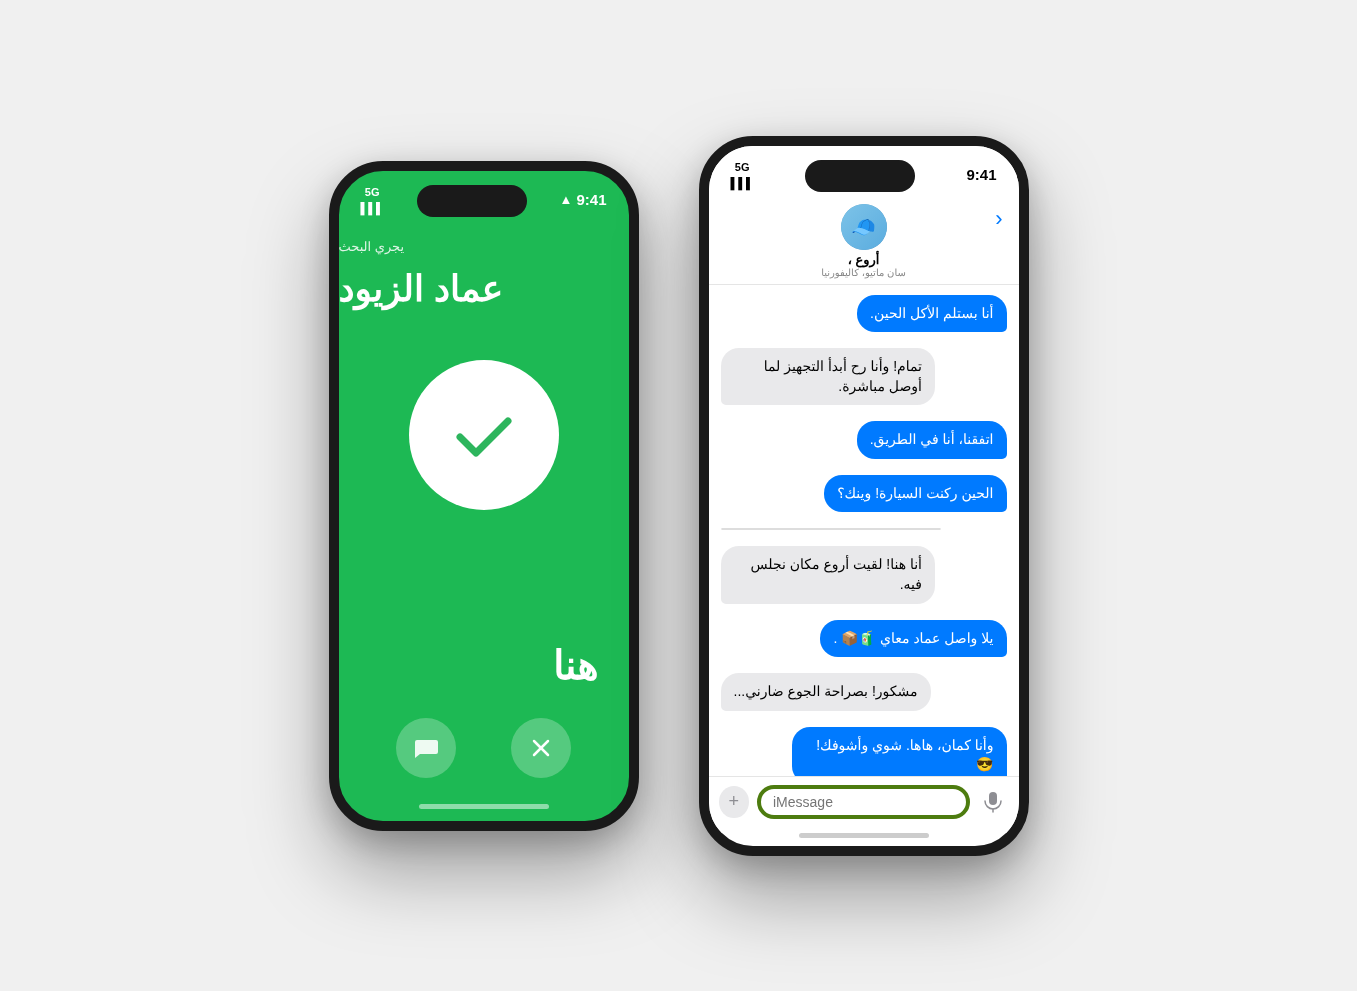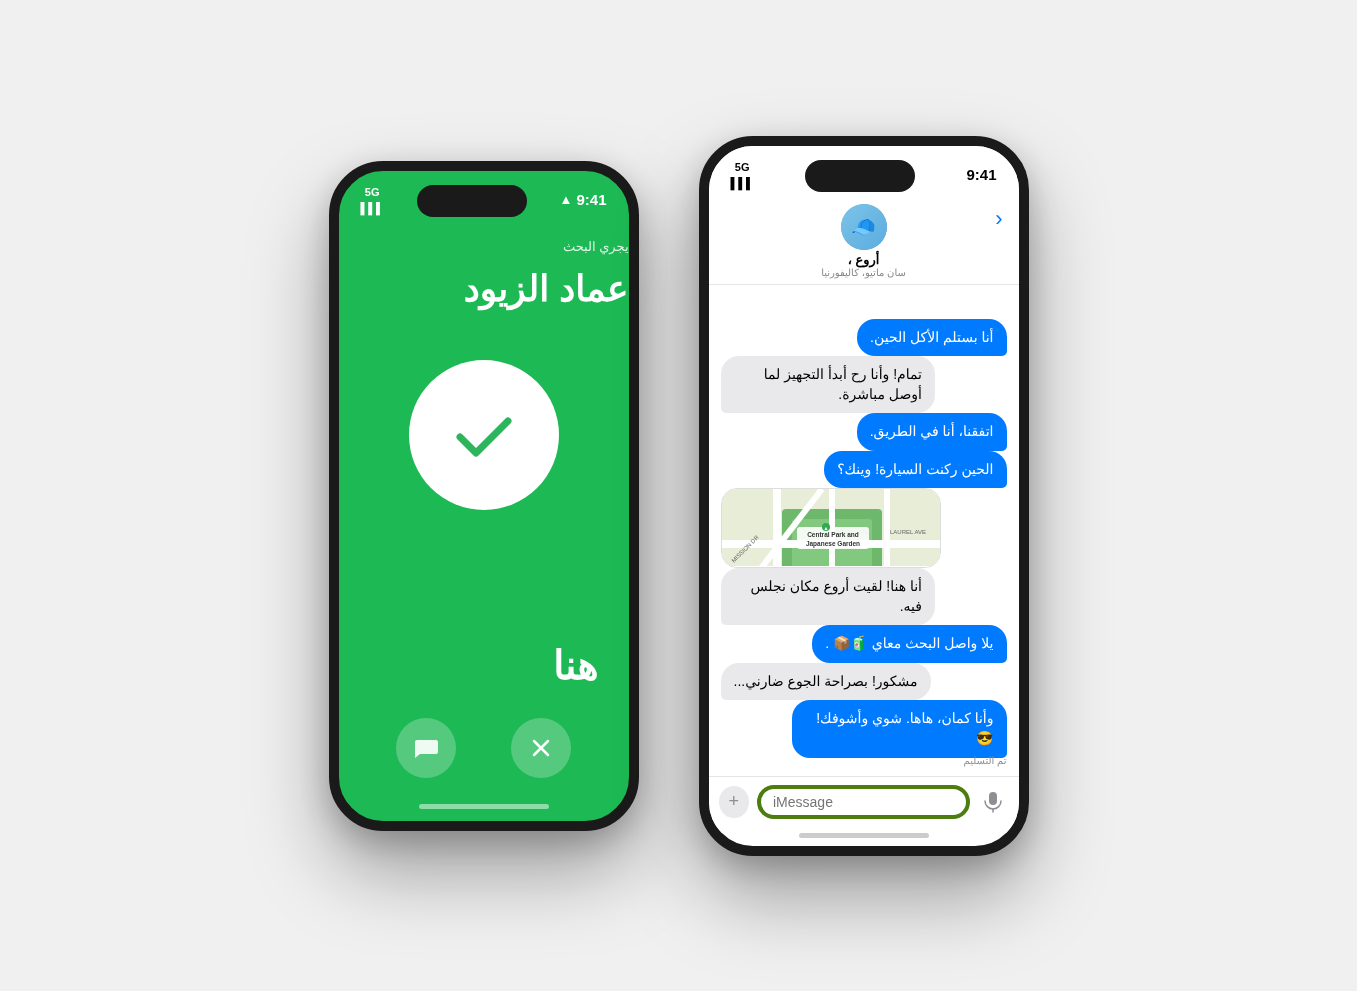--- a/index.html
+++ b/index.html
@@ -46,21 +46,21 @@
 
     .dynamic-island-left {
       width: 110px;
       height: 32px;
       background: #1a1a1a;
       border-radius: 20px;
       margin: 2px auto 0;
     }
 
     .phone-left .caller-section {
-      text-align: right;
+      text-align: left;
       margin-top: 18px;
       color: white;
     }
     .caller-section .searching-label {
       font-size: 13px;
       font-weight: 400;
       opacity: 0.85;
     }
     .caller-section .caller-name {
       font-size: 36px;
@@ -201,23 +201,22 @@
       color: #888;
       direction: rtl;
     }
 
     .messages-body {
       flex: 1;
       overflow-y: auto;
       padding: 10px 12px;
       display: flex;
       flex-direction: column;
-      gap: 0;
-      background: white;
-      margin-top: 24px;
+      gap: 16px;
+      background: white;
     }
     .messages-body::-webkit-scrollbar { display: none; }
 
     .msg-bubble {
       max-width: 75%;
       padding: 9px 13px;
       border-radius: 18px;
       font-size: 14px;
       line-height: 1.4;
       direction: rtl;
@@ -421,21 +420,21 @@
 
           <circle cx="112" cy="90" r="12" fill="#5AACDF" stroke="white" stroke-width="2"></circle>
           <text x="112" y="94" font-size="10" text-anchor="middle">🧢</text>
         </svg>
       </div>
 
     </div>
 
     <div class="msg-bubble received">أنا هنا! لقيت أروع مكان نجلس فيه.</div>
 
-    <div class="msg-bubble sent">يلا واصل البحث معاي 🧃📦 .</div>
+    <div class="msg-bubble sent">يلا واصل عماد معاي 🧃📦 .</div>
 
     <div class="msg-bubble received">مشكور! بصراحة الجوع ضارني...</div>
 
     <div class="msg-bubble sent">وأنا كمان، هاها. شوي وأشوفك! 😎</div>
 
     <div class="msg-timestamp">تم التسليم</div>
 
   </div>
 
   <div class="messages-input-bar">

